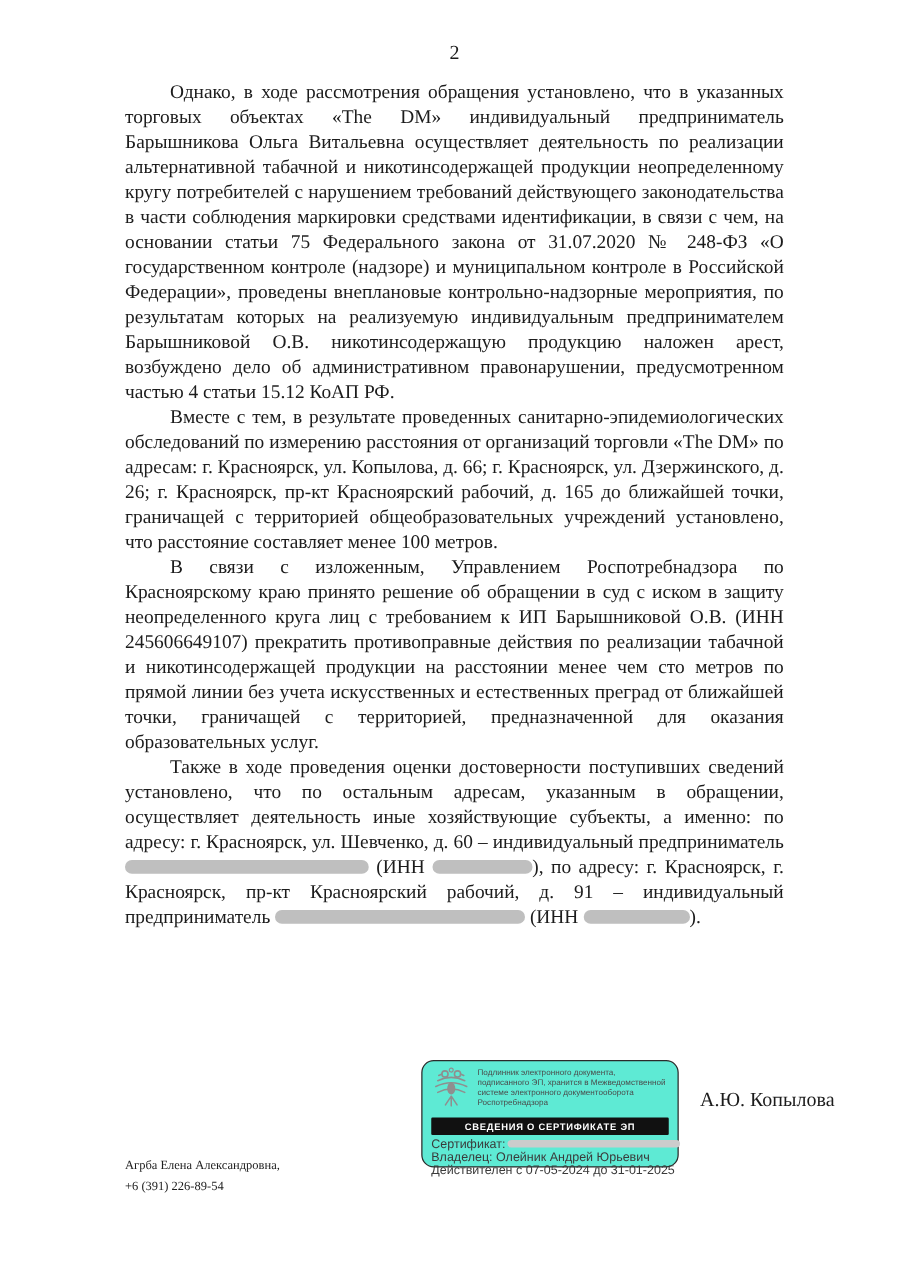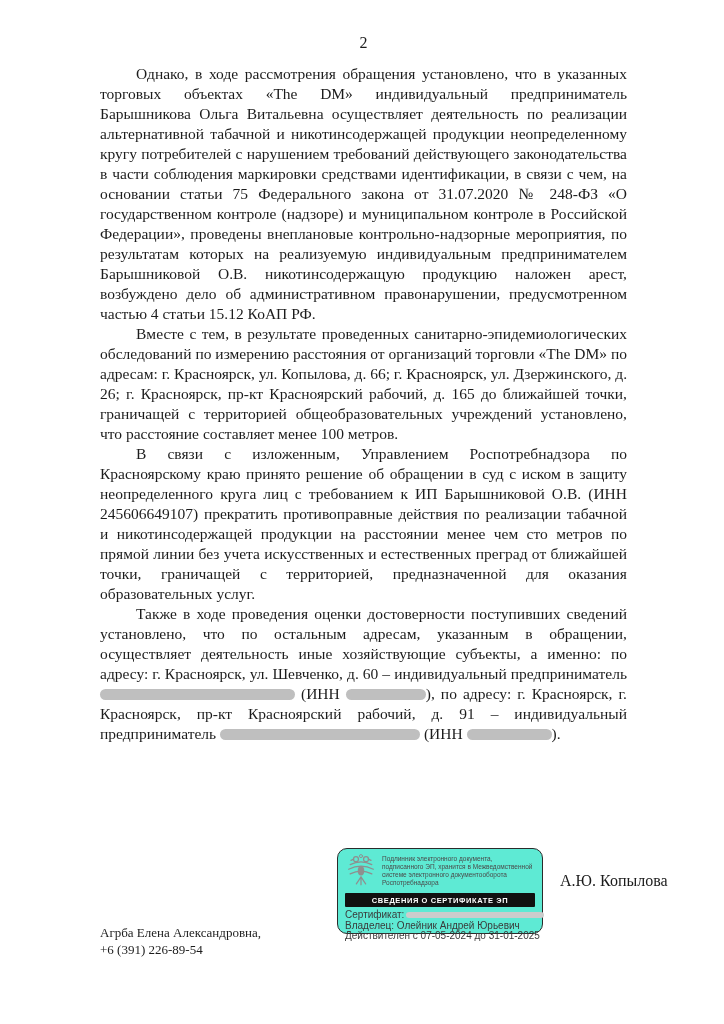--- a/index.html
+++ b/index.html
@@ -46,21 +46,21 @@
   .sig-name {
     position: absolute;
     top: 872px;
     left: 560px;
     font-size: 16px;
   }
   .footer-contact {
     position: absolute;
     top: 924px;
     left: 100px;
-    font-size: 13px;
+    font-size: 10px;
     line-height: 17px;
   }
   
   .stamp {
     position: absolute;
     top: 848px;
     left: 337px;
     width: 206px;
     height: 86px;
     border: 1.5px solid #2b2b2b;

